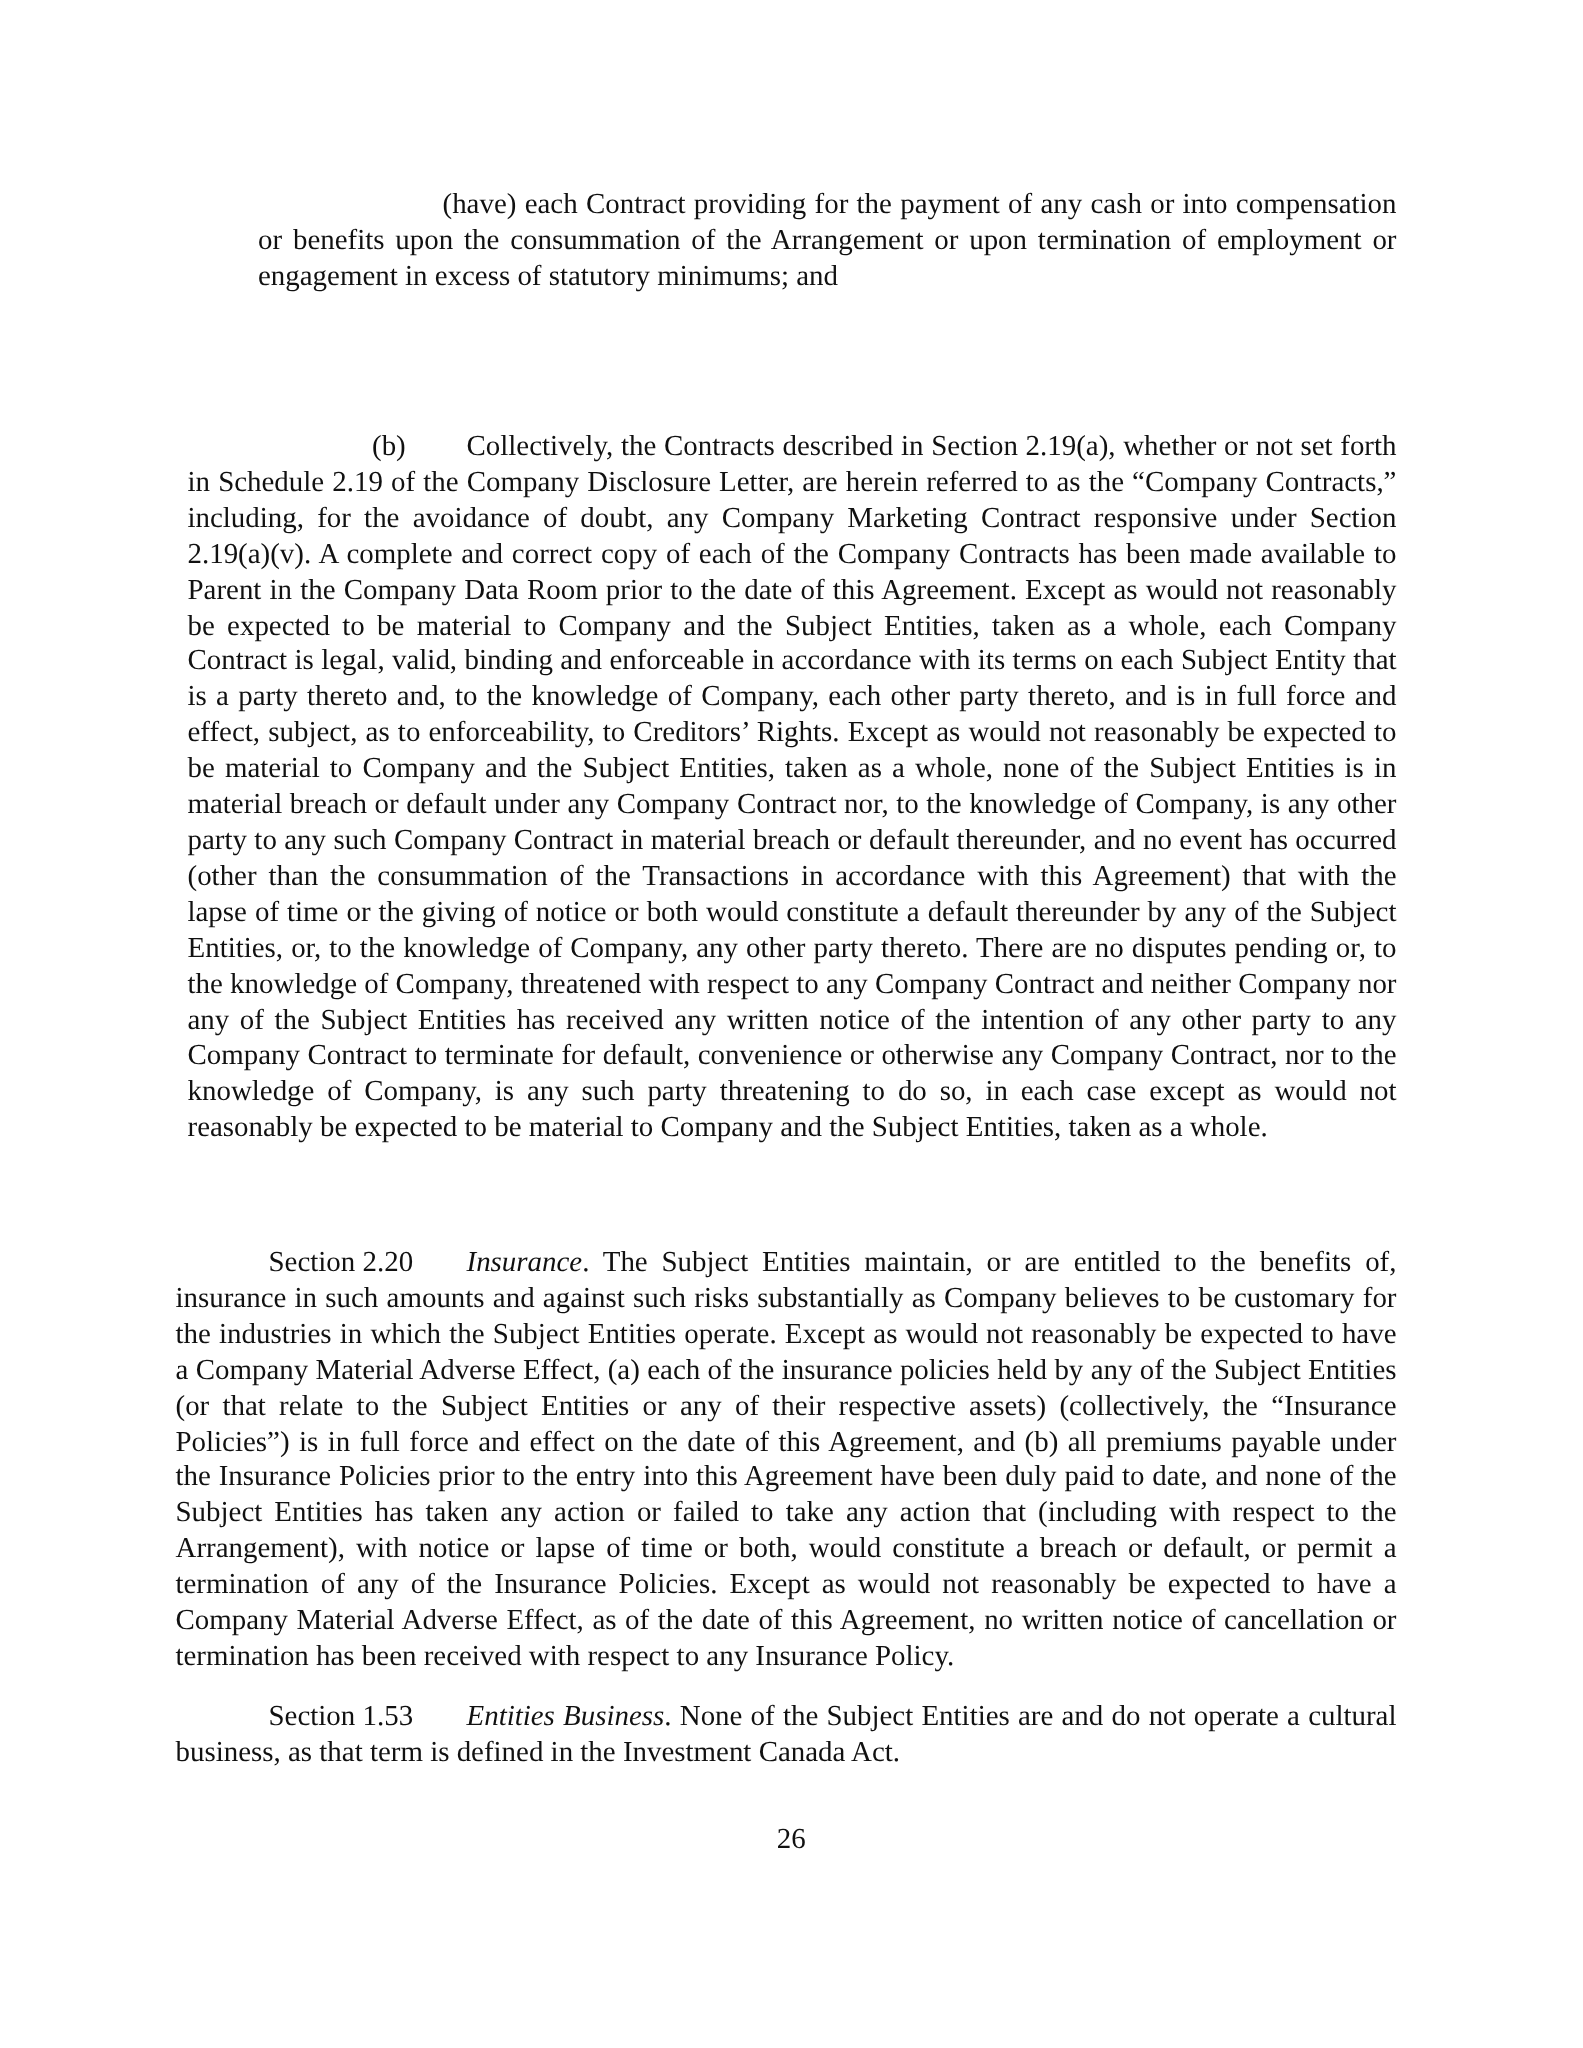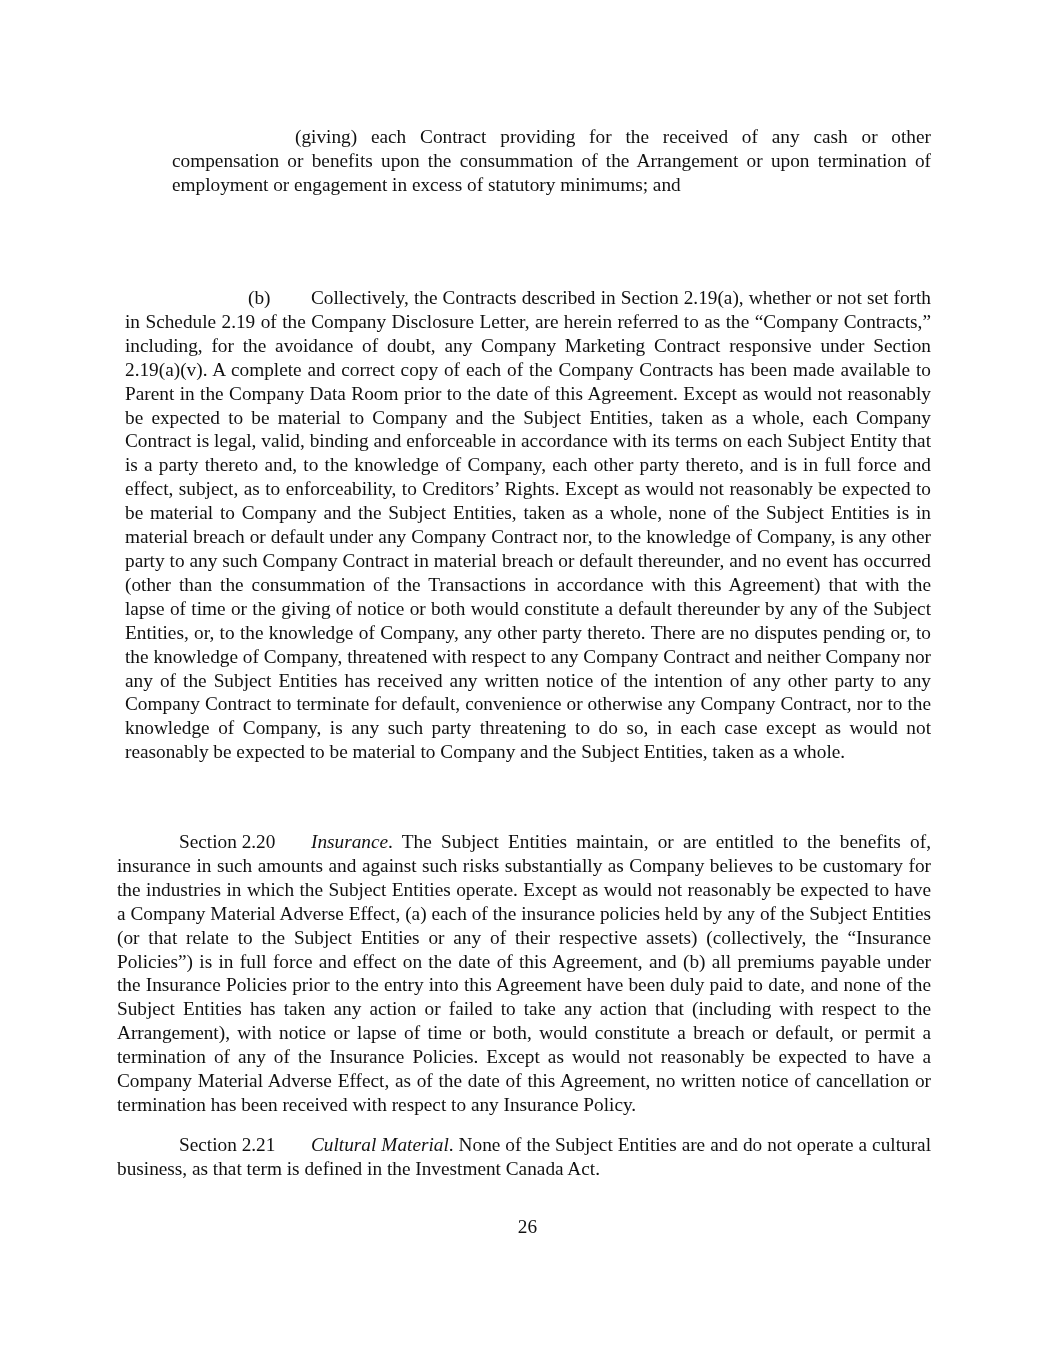--- a/index.html
+++ b/index.html
@@ -49,24 +49,24 @@
       text-align: center;
       font-size: 19.3px;
       line-height: 24px;
     }
   </style>
 </head>
 <body>
 
 <div class="page">
 
-  <p class="para" id="p-xviii"><span>(giving)</span><span> each Contract providing for the received of any cash or other compensation or benefits upon the consummation of the Arrangement or upon termination of employment or engagement in excess of statutory minimums; and</span></p>
+  <p class="para" id="p-xviii"><span>(have)</span><span> each Contract providing for the payment of any cash or into compensation or benefits upon the consummation of the Arrangement or upon termination of employment or engagement in excess of statutory minimums; and</span></p>
 
 
   <p class="para" id="p-b"><span class="tab-b">(b)</span><span>Collectively, the Contracts described in </span><span class="u">Section 2.19(a)</span><span>, whether or not set forth in </span><span class="u">Schedule 2.19</span><span> of the Company Disclosure Letter, are herein referred to as the “</span><span class="u">Company Contracts</span><span>,” including, for the avoidance of doubt, any Company Marketing Contract responsive under </span><span class="u">Section 2.19(a)(v)</span><span>. A complete and correct copy of each of the Company Contracts has been made available to Parent in the Company Data Room prior to the date of this Agreement. Except as would not reasonably be expected to be material to Company and the Subject Entities, taken as a whole, each Company Contract is legal, valid, binding and enforceable in accordance with its terms on each Subject Entity that is a party thereto and, to the knowledge of Company, each other party thereto, and is in full force and effect, subject, as to enforceability, to Creditors’ Rights. Except as would not reasonably be expected to be material to Company and the Subject Entities, taken as a whole, none of the Subject Entities is in material breach or default under any Company Contract nor, to the knowledge of Company, is any other party to any such Company Contract in material breach or default thereunder, and no event has occurred (other than the consummation of the Transactions in accordance with this Agreement) that with the lapse of time or the giving of notice or both would constitute a default thereunder by any of the Subject Entities, or, to the knowledge of Company, any other party thereto. There are no disputes pending or, to the knowledge of Company, threatened with respect to any Company Contract and neither Company nor any of the Subject Entities has received any written notice of the intention of any other party to any Company Contract to terminate for default, convenience or otherwise any Company Contract, nor to the knowledge of Company, is any such party threatening to do so, in each case except as would not reasonably be expected to be material to Company and the Subject Entities, taken as a whole.</span></p>
 
   <p class="para" id="p-220"><span class="tab-sec">Section 2.20</span><span class="i">Insurance</span><span>. The Subject Entities maintain, or are entitled to the benefits of, insurance in such amounts and against such risks substantially as Company believes to be customary for the industries in which the Subject Entities operate. Except as would not reasonably be expected to have a Company Material Adverse Effect, (a) each of the insurance policies held by any of the Subject Entities (or that relate to the Subject Entities or any of their respective assets) (collectively, the “</span><span class="u">Insurance Policies</span><span>”) is in full force and effect on the date of this Agreement, and (b) all premiums payable under the Insurance Policies prior to the entry into this Agreement have been duly paid to date, and none of the Subject Entities has taken any action or failed to take any action that (including with respect to the Arrangement), with notice or lapse of time or both, would constitute a breach or default, or permit a termination of any of the Insurance Policies. Except as would not reasonably be expected to have a Company Material Adverse Effect, as of the date of this Agreement, no written notice of cancellation or termination has been received with respect to any Insurance Policy.</span></p>
 
-  <p class="para" id="p-221"><span class="tab-sec">Section 2.21</span><span class="i">Cultural Material</span><span>. None of the Subject Entities are and do not operate a cultural business, as that term is defined in the Investment Canada Act.</span></p>
+  <p class="para" id="p-221"><span class="tab-sec">Section 1.53</span><span class="i">Entities Business</span><span>. None of the Subject Entities are and do not operate a cultural business, as that term is defined in the Investment Canada Act.</span></p>
 
   <div id="page-number">26</div>
 
 </div>
 
 </body></html>

